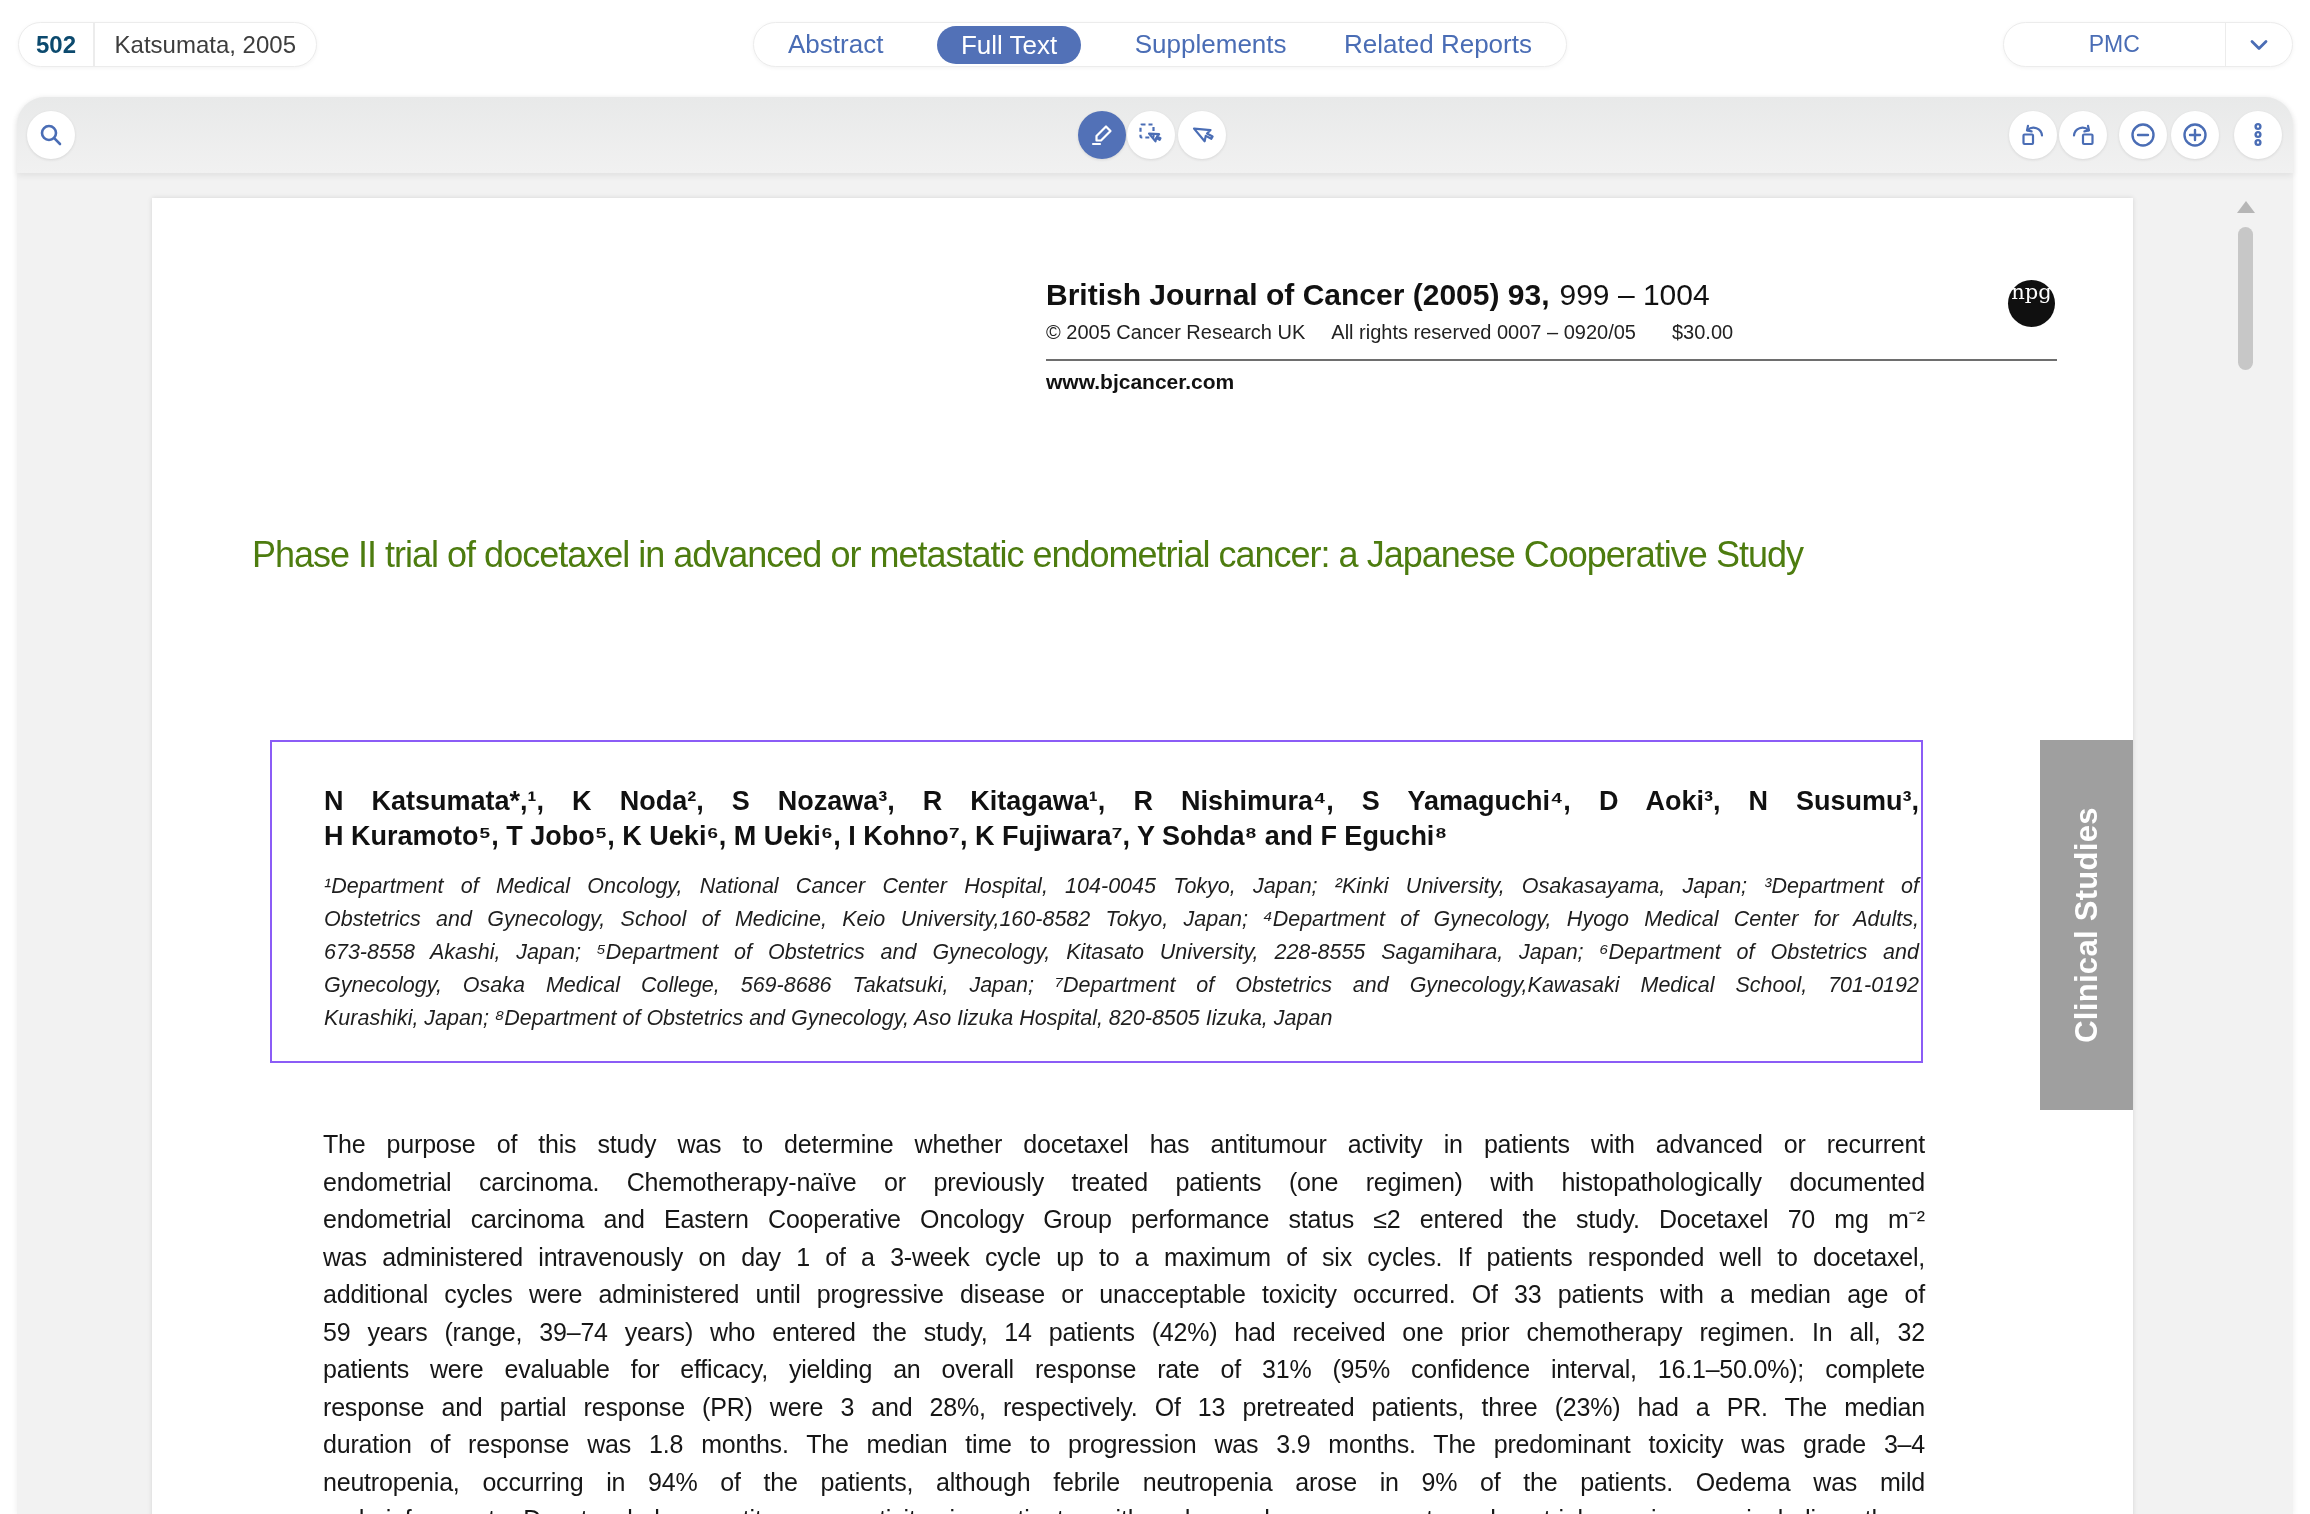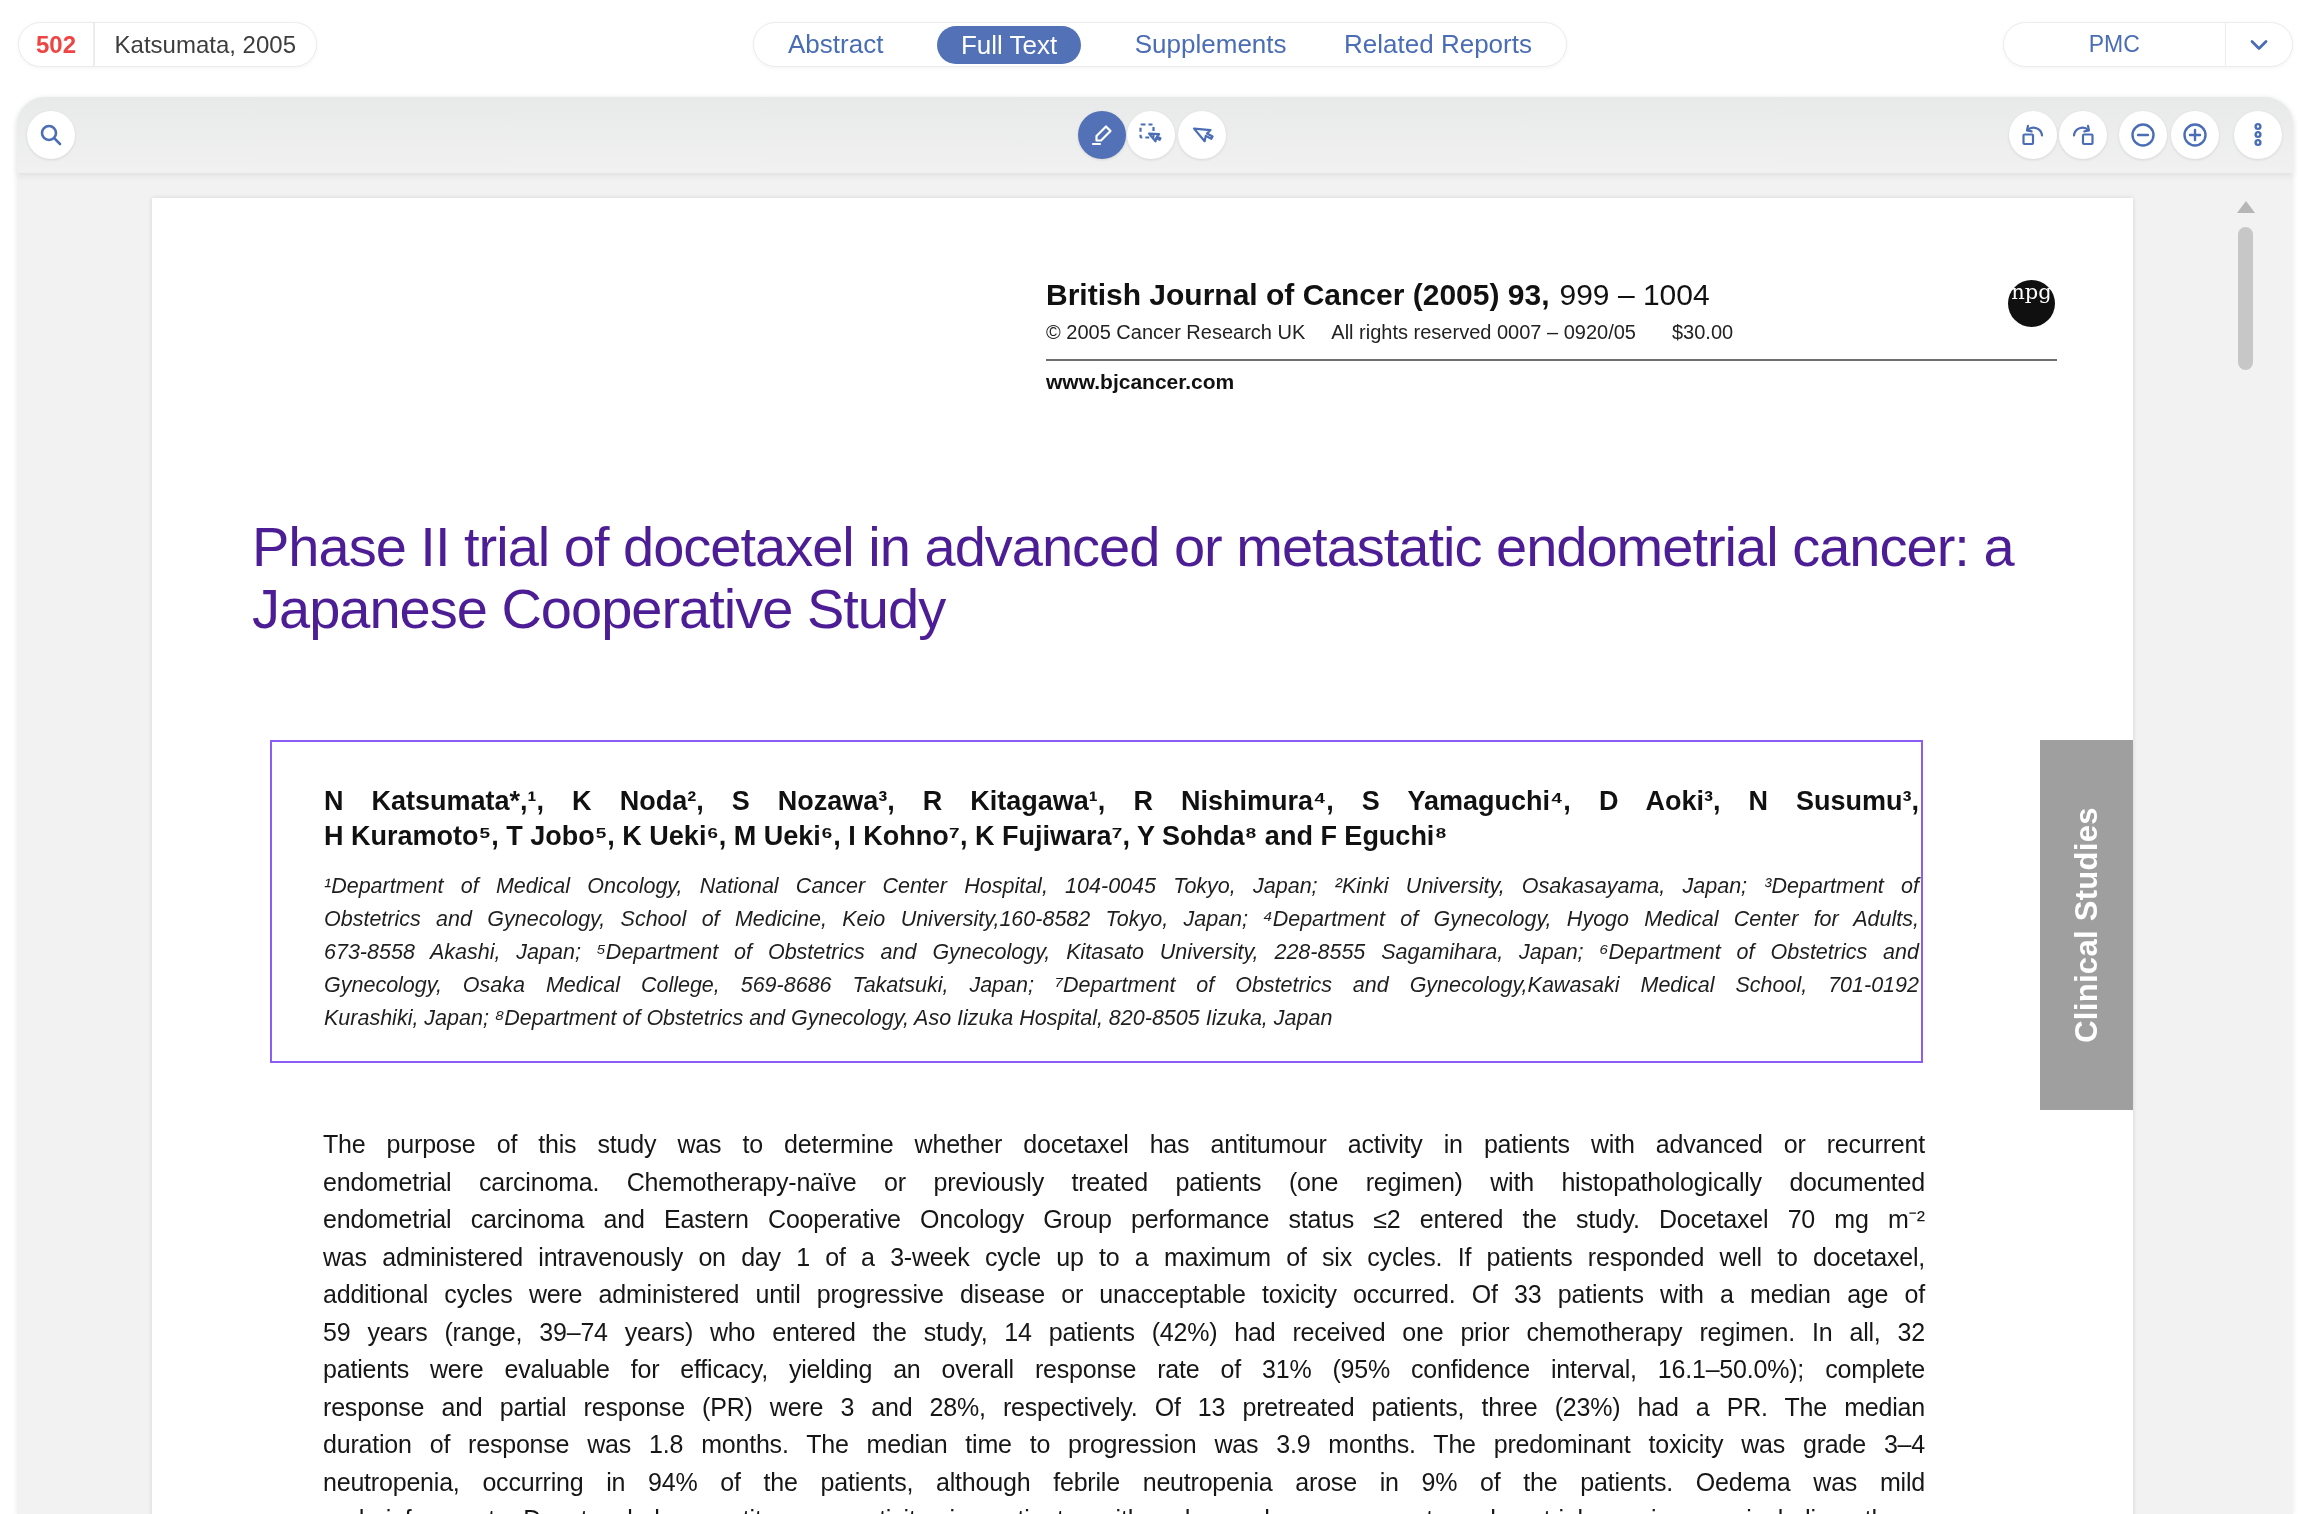--- a/index.html
+++ b/index.html
@@ -9,21 +9,21 @@
   }
   *{box-sizing:border-box;margin:0;padding:0;}
   html,body{width:2310px;height:1514px;overflow:hidden;background:#ffffff;
     font-family:"Liberation Sans","DejaVu Sans",sans-serif;}
   body{position:relative;}
 
   
   .pill{position:absolute;top:22px;height:45px;background:#fff;border:1.5px solid #ececec;
     border-radius:23px;display:flex;align-items:center;box-shadow:0 1px 4px rgba(0,0,0,.05);}
   .ref-pill{left:18px;padding:0;}
-  .ref-num{padding:0 17px;font-size:24px;font-weight:bold;color:#ef4444;text-align:center;}
+  .ref-num{padding:0 17px;font-size:24px;font-weight:bold;color:#0c4a6e;text-align:center;}
   .vdiv{width:1.5px;align-self:stretch;background:#ececec;}
   .ref-label{padding:0 20px;font-size:24px;color:#3d3d3d;}
 
   .tabs-pill{left:753px;width:814px;justify-content:space-between;padding:8px 30px;}
   .tab{background:none;border:none;font-size:26px;color:var(--accent);
     font-family:inherit;cursor:pointer;padding:0 4px;}
   .tab.active{background:var(--pill-blue);color:#fff;border-radius:20px;
     height:38px;line-height:38px;padding:0 24px;}
 
   .source-pill{left:2003px;width:290px;}
@@ -61,21 +61,21 @@
   .jline2{margin-top:9px;font-size:20px;font-weight:300;color:#222;display:flex;}
   .jline2 .jrights{margin-left:26px;}
   .jline2 .jprice{margin-left:36px;}
   .jrule{margin-top:15px;width:1011px;height:2px;background:#6e6e6e;}
   .jsite{margin-top:9px;font-size:21px;font-weight:bold;color:#111;}
   .npg-logo{position:absolute;left:1856px;top:82px;width:47px;height:47px;border-radius:50%;
     background:#101010;color:#fff;display:flex;align-items:flex-start;justify-content:center;
     font-family:"DejaVu Serif",serif;font-size:21px;padding-bottom:3px;}
 
   .paper-title{position:absolute;left:100px;top:318px;width:1780px;
-    font-size:56px;line-height:62px;font-weight:300;color:#4c1d95;letter-spacing:-1px;}
+    font-size:36px;line-height:78px;font-weight:300;color:#4d7c0f;letter-spacing:-1px;}
 
   .author-box{position:absolute;left:118px;top:542px;width:1653px;height:323px;
     border:2px solid #8b5cf6;}
   .authors{margin:42px 2px 0 52px;font-weight:bold;font-size:27px;line-height:35px;color:#111;}
   .authors .jl1{text-align:justify;text-align-last:justify;}
   .affils{margin:16px 2px 0 52px;font-style:italic;font-weight:300;
     font-size:21.5px;line-height:33px;color:#1e1e1e;}
   .affils .al{text-align:justify;text-align-last:justify;}
   .affils .al.last{text-align-last:left;}
 

